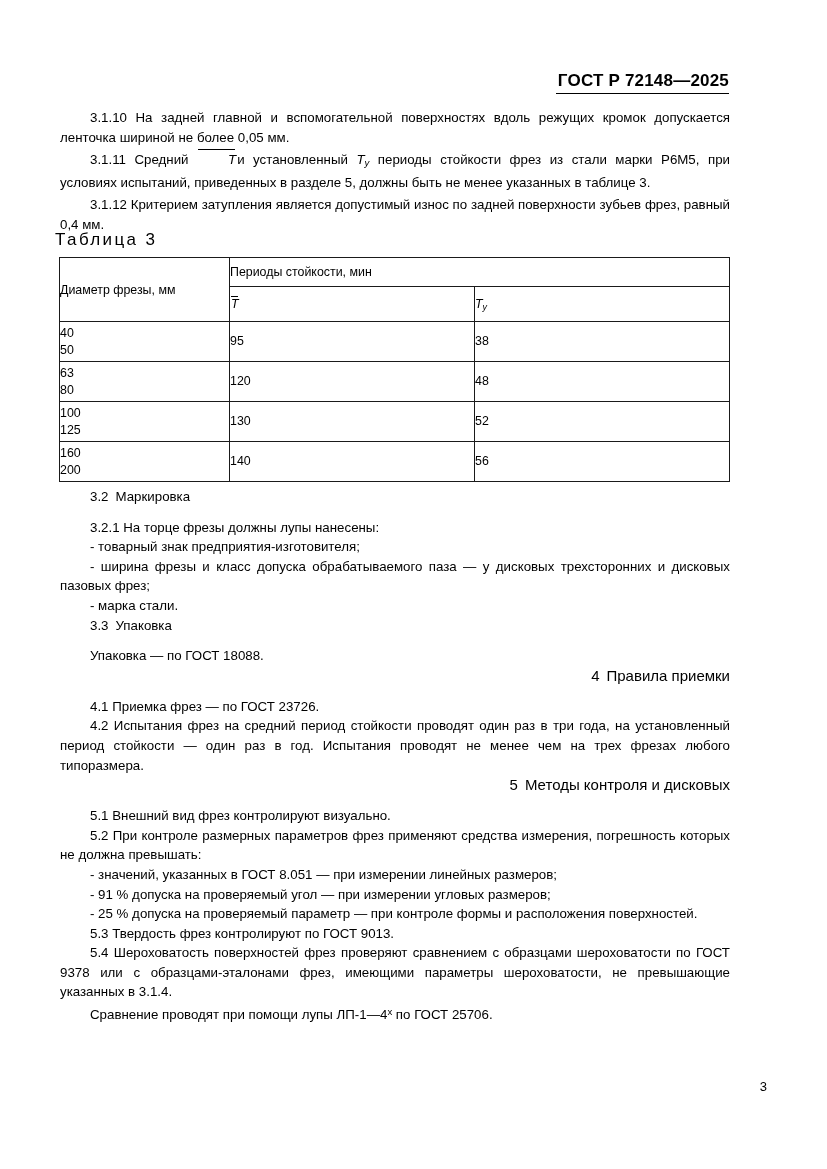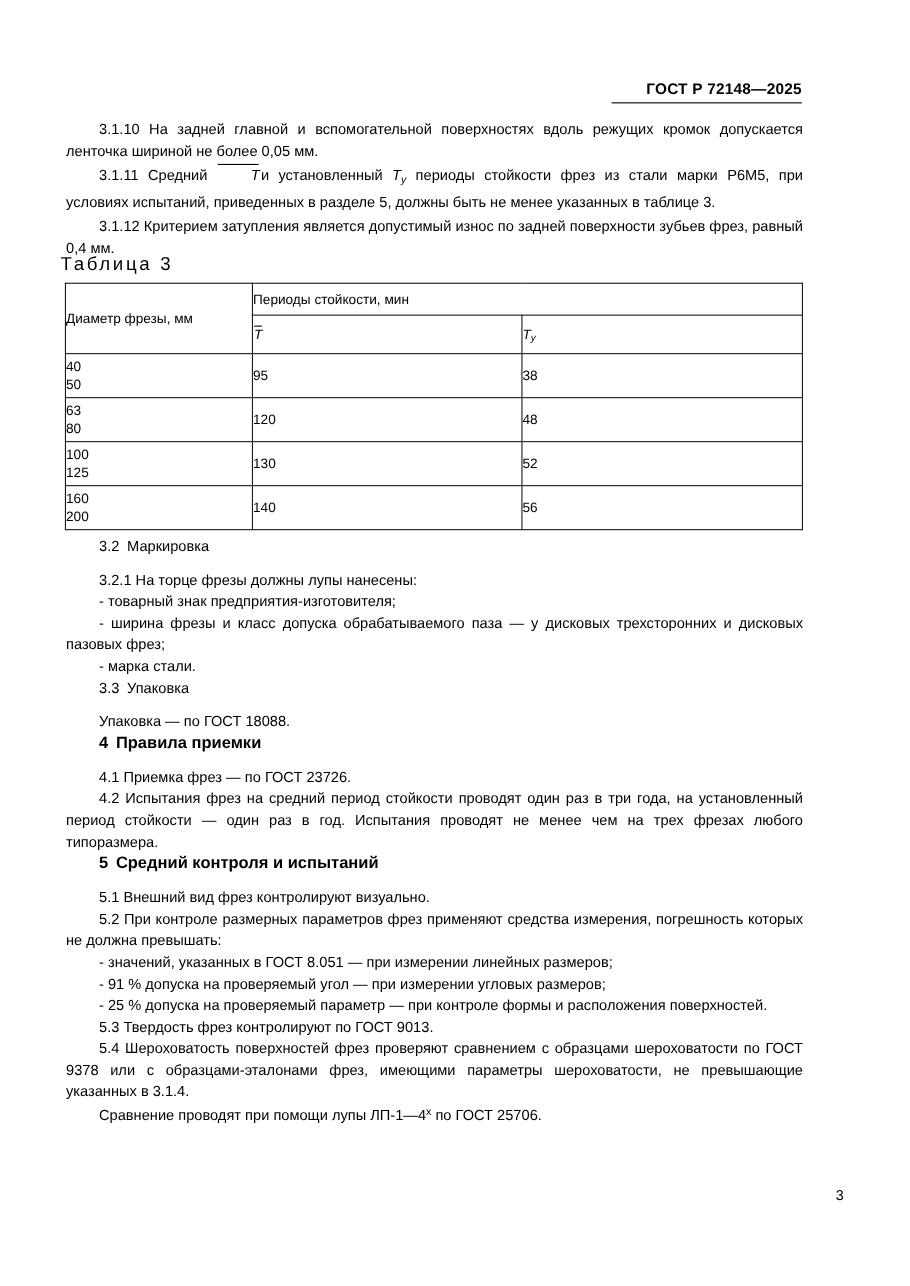--- a/index.html
+++ b/index.html
@@ -25,21 +25,21 @@
 
   
   .doc-header {
     position: absolute;
     left: 60px;
     top: 72px;
     width: 669px;
     text-align: right;
   }
   .doc-header-title {
-    font-size: 14px;
+    font-size: 17px;
     font-weight: bold;
     letter-spacing: 0.2px;
     line-height: 1;
     display: inline-block;
   }
   .header-rule {
     position: absolute;
     left: 556px;
     top: 93px;
     width: 173px;
@@ -71,24 +71,24 @@
     margin: 0;
     font-size: 13.3px;
     font-weight: normal;
     line-height: 19.6px;
     text-indent: 30px;
     text-align: left;
   }
   h2.section {
     margin: 0;
     font-size: 15px;
-    font-weight: bold;
+    font-weight: normal;
     line-height: 20px;
     text-indent: 30px;
-    text-align: left;
+    text-align: right;
   }
   .sec-num { margin-right: 7px; }
 
   
   .tbar {
     font-style: italic;
     position: relative;
     display: inline-block;
     padding: 0 1px;
   }
@@ -228,21 +228,21 @@
 
     <h3 class="subhead gap-m"><span class="sec-num">3.3</span><span>Упаковка</span></h3>
 
     <p class="indent gap-m">Упаковка — по ГОСТ 18088.</p>
 
     <h2 class="section gap-xl"><span class="sec-num">4</span><span>Правила приемки</span></h2>
 
     <p class="indent gap-m">4.1  Приемка фрез — по ГОСТ 23726.</p>
     <p class="indent">4.2  Испытания фрез на средний период стойкости проводят один раз в три года, на установленный период стойкости — один раз в год. Испытания проводят не менее чем на трех фрезах любого типоразмера.</p>
 
-    <h2 class="section gap-xl"><span class="sec-num">5</span><span>Средний контроля и испытаний</span></h2>
+    <h2 class="section gap-xl"><span class="sec-num">5</span><span>Методы контроля и дисковых</span></h2>
 
     <p class="indent gap-m">5.1  Внешний вид фрез контролируют визуально.</p>
     <p class="indent">5.2  При контроле размерных параметров фрез применяют средства измерения, погрешность которых не должна превышать:</p>
     <p class="dash">- значений, указанных в ГОСТ 8.051 — при измерении линейных размеров;</p>
     <p class="dash">- 91 % допуска на проверяемый угол — при измерении угловых размеров;</p>
     <p class="dash">- 25 % допуска на проверяемый параметр — при контроле формы и расположения поверхностей.</p>
     <p class="indent">5.3  Твердость фрез контролируют по ГОСТ 9013.</p>
     <p class="indent">5.4  Шероховатость поверхностей фрез проверяют сравнением с образцами шероховатости по ГОСТ 9378 или с образцами-эталонами фрез, имеющими параметры шероховатости, не превышающие указанных в 3.1.4.</p>
     <p class="indent"><span>Сравнение проводят при помощи лупы ЛП-1—4</span><sup>x</sup><span> по ГОСТ 25706.</span></p>
   </div>

